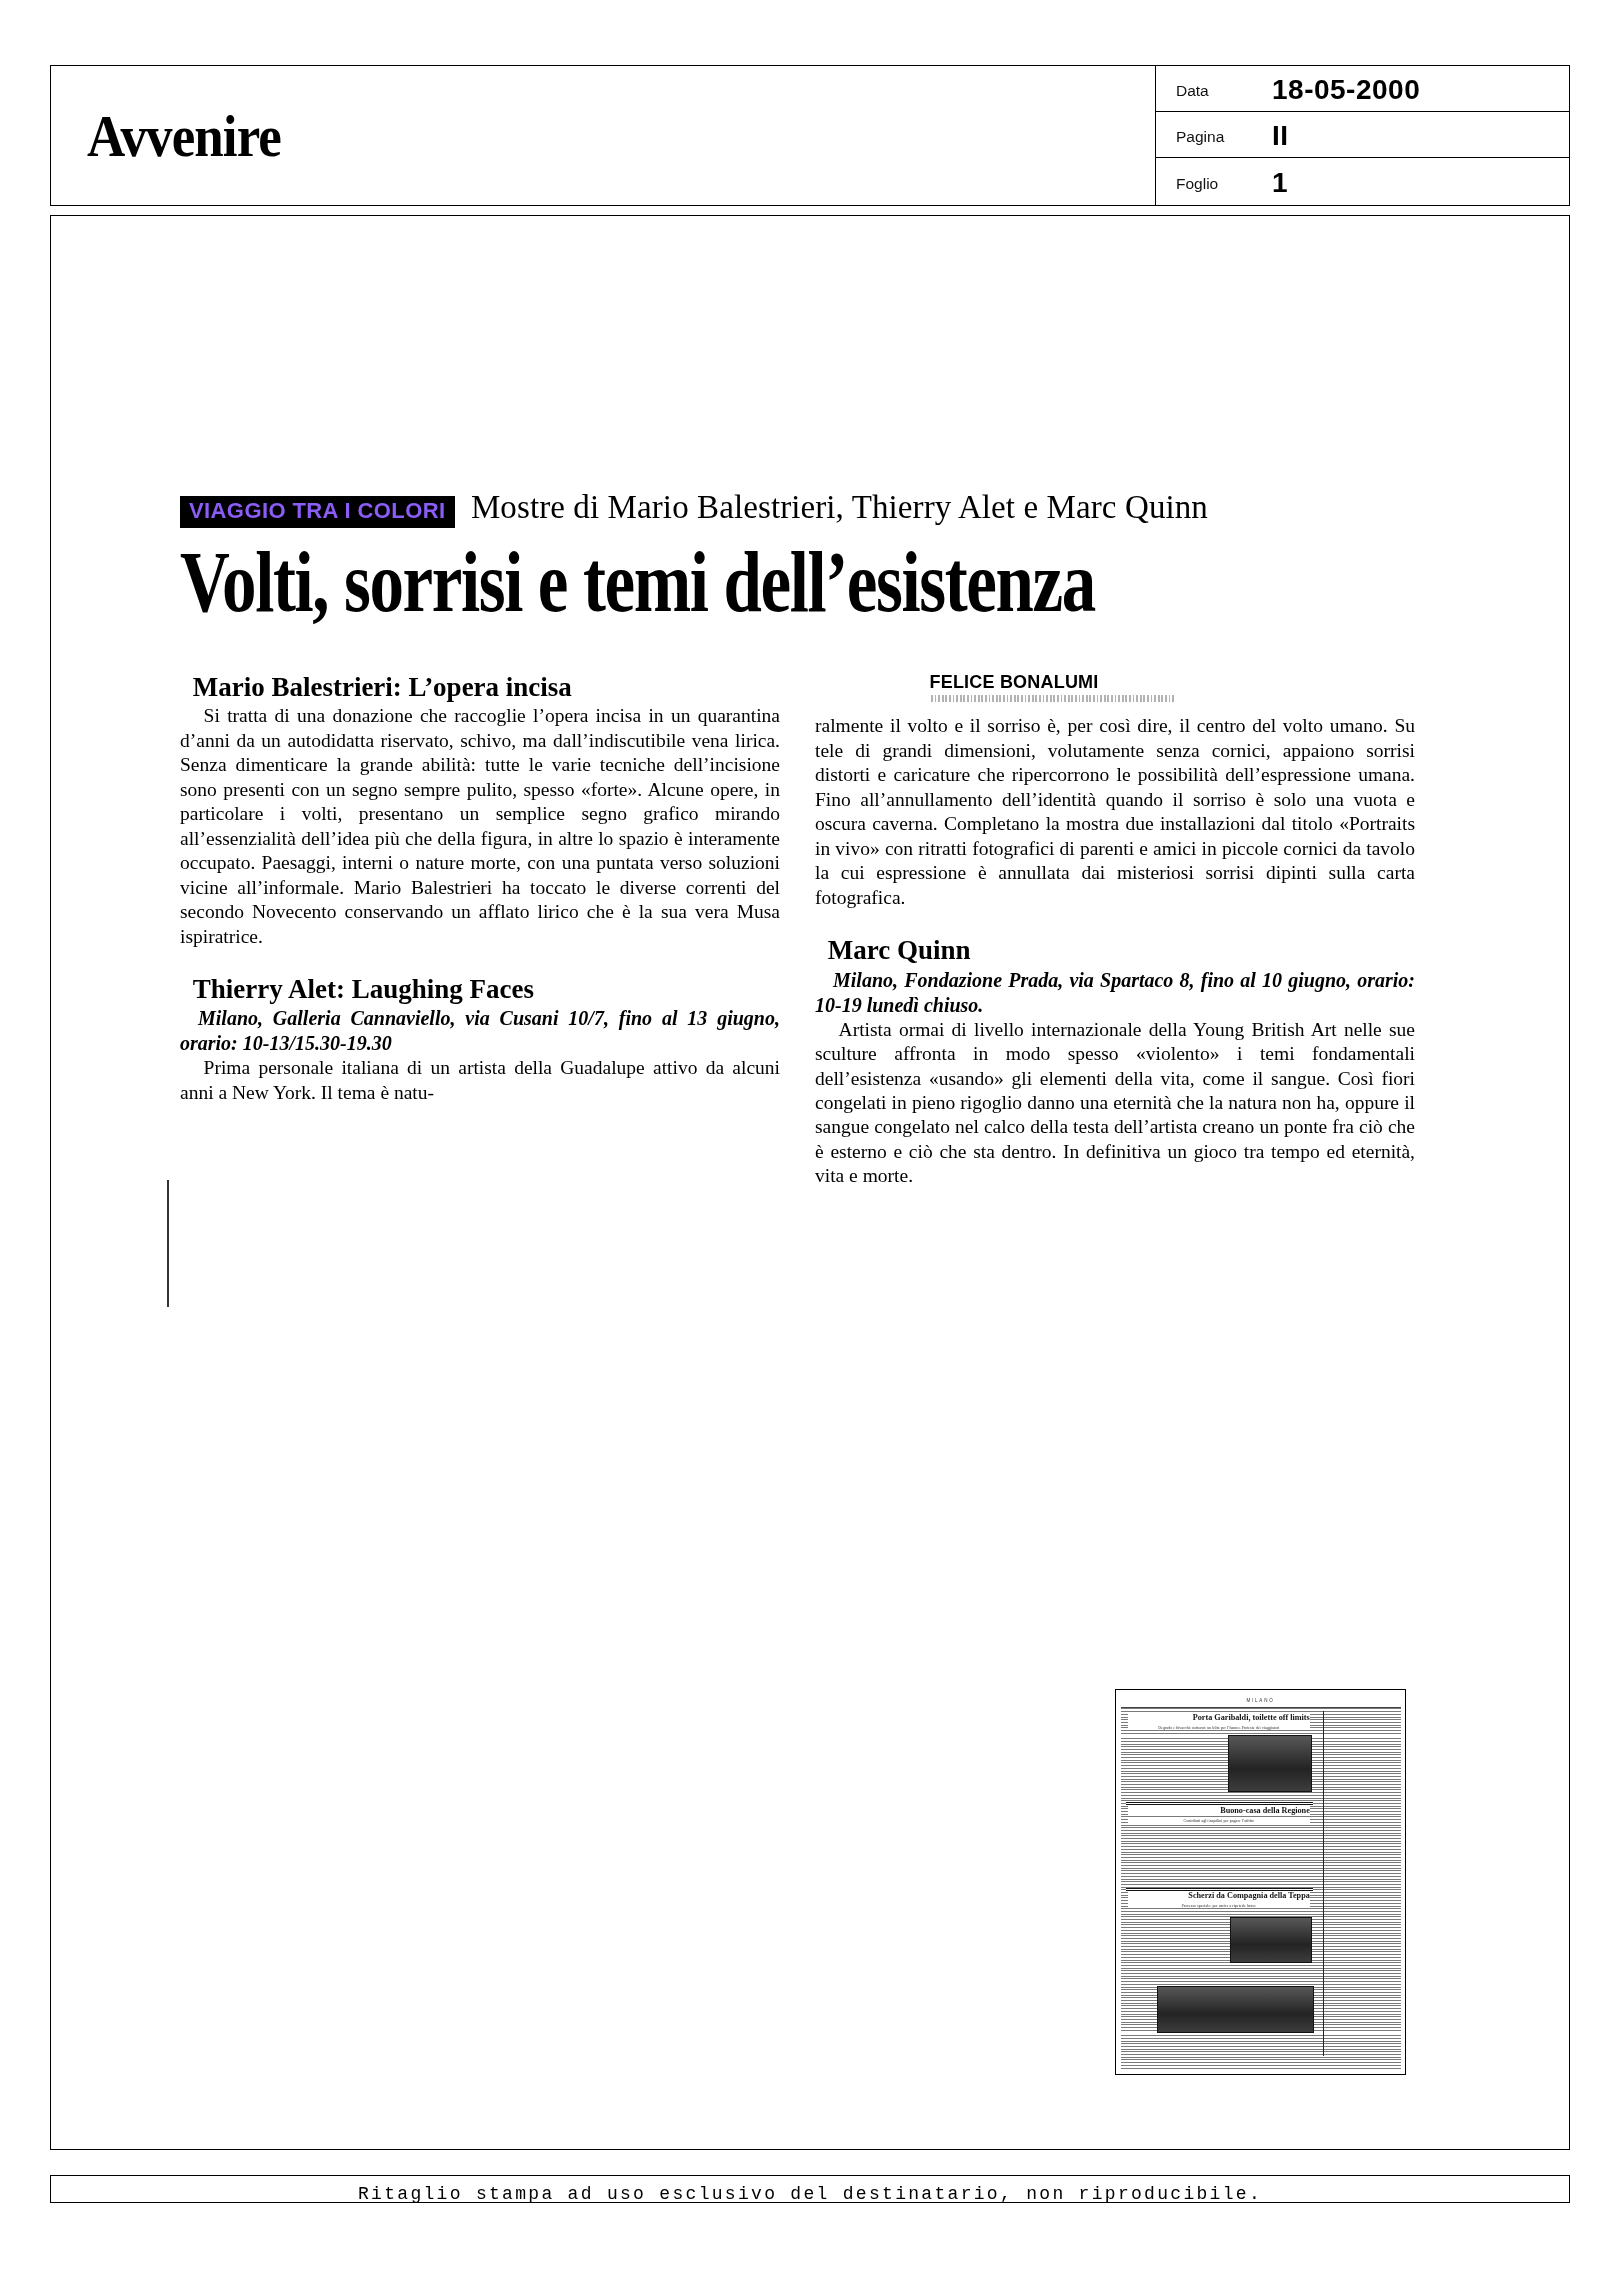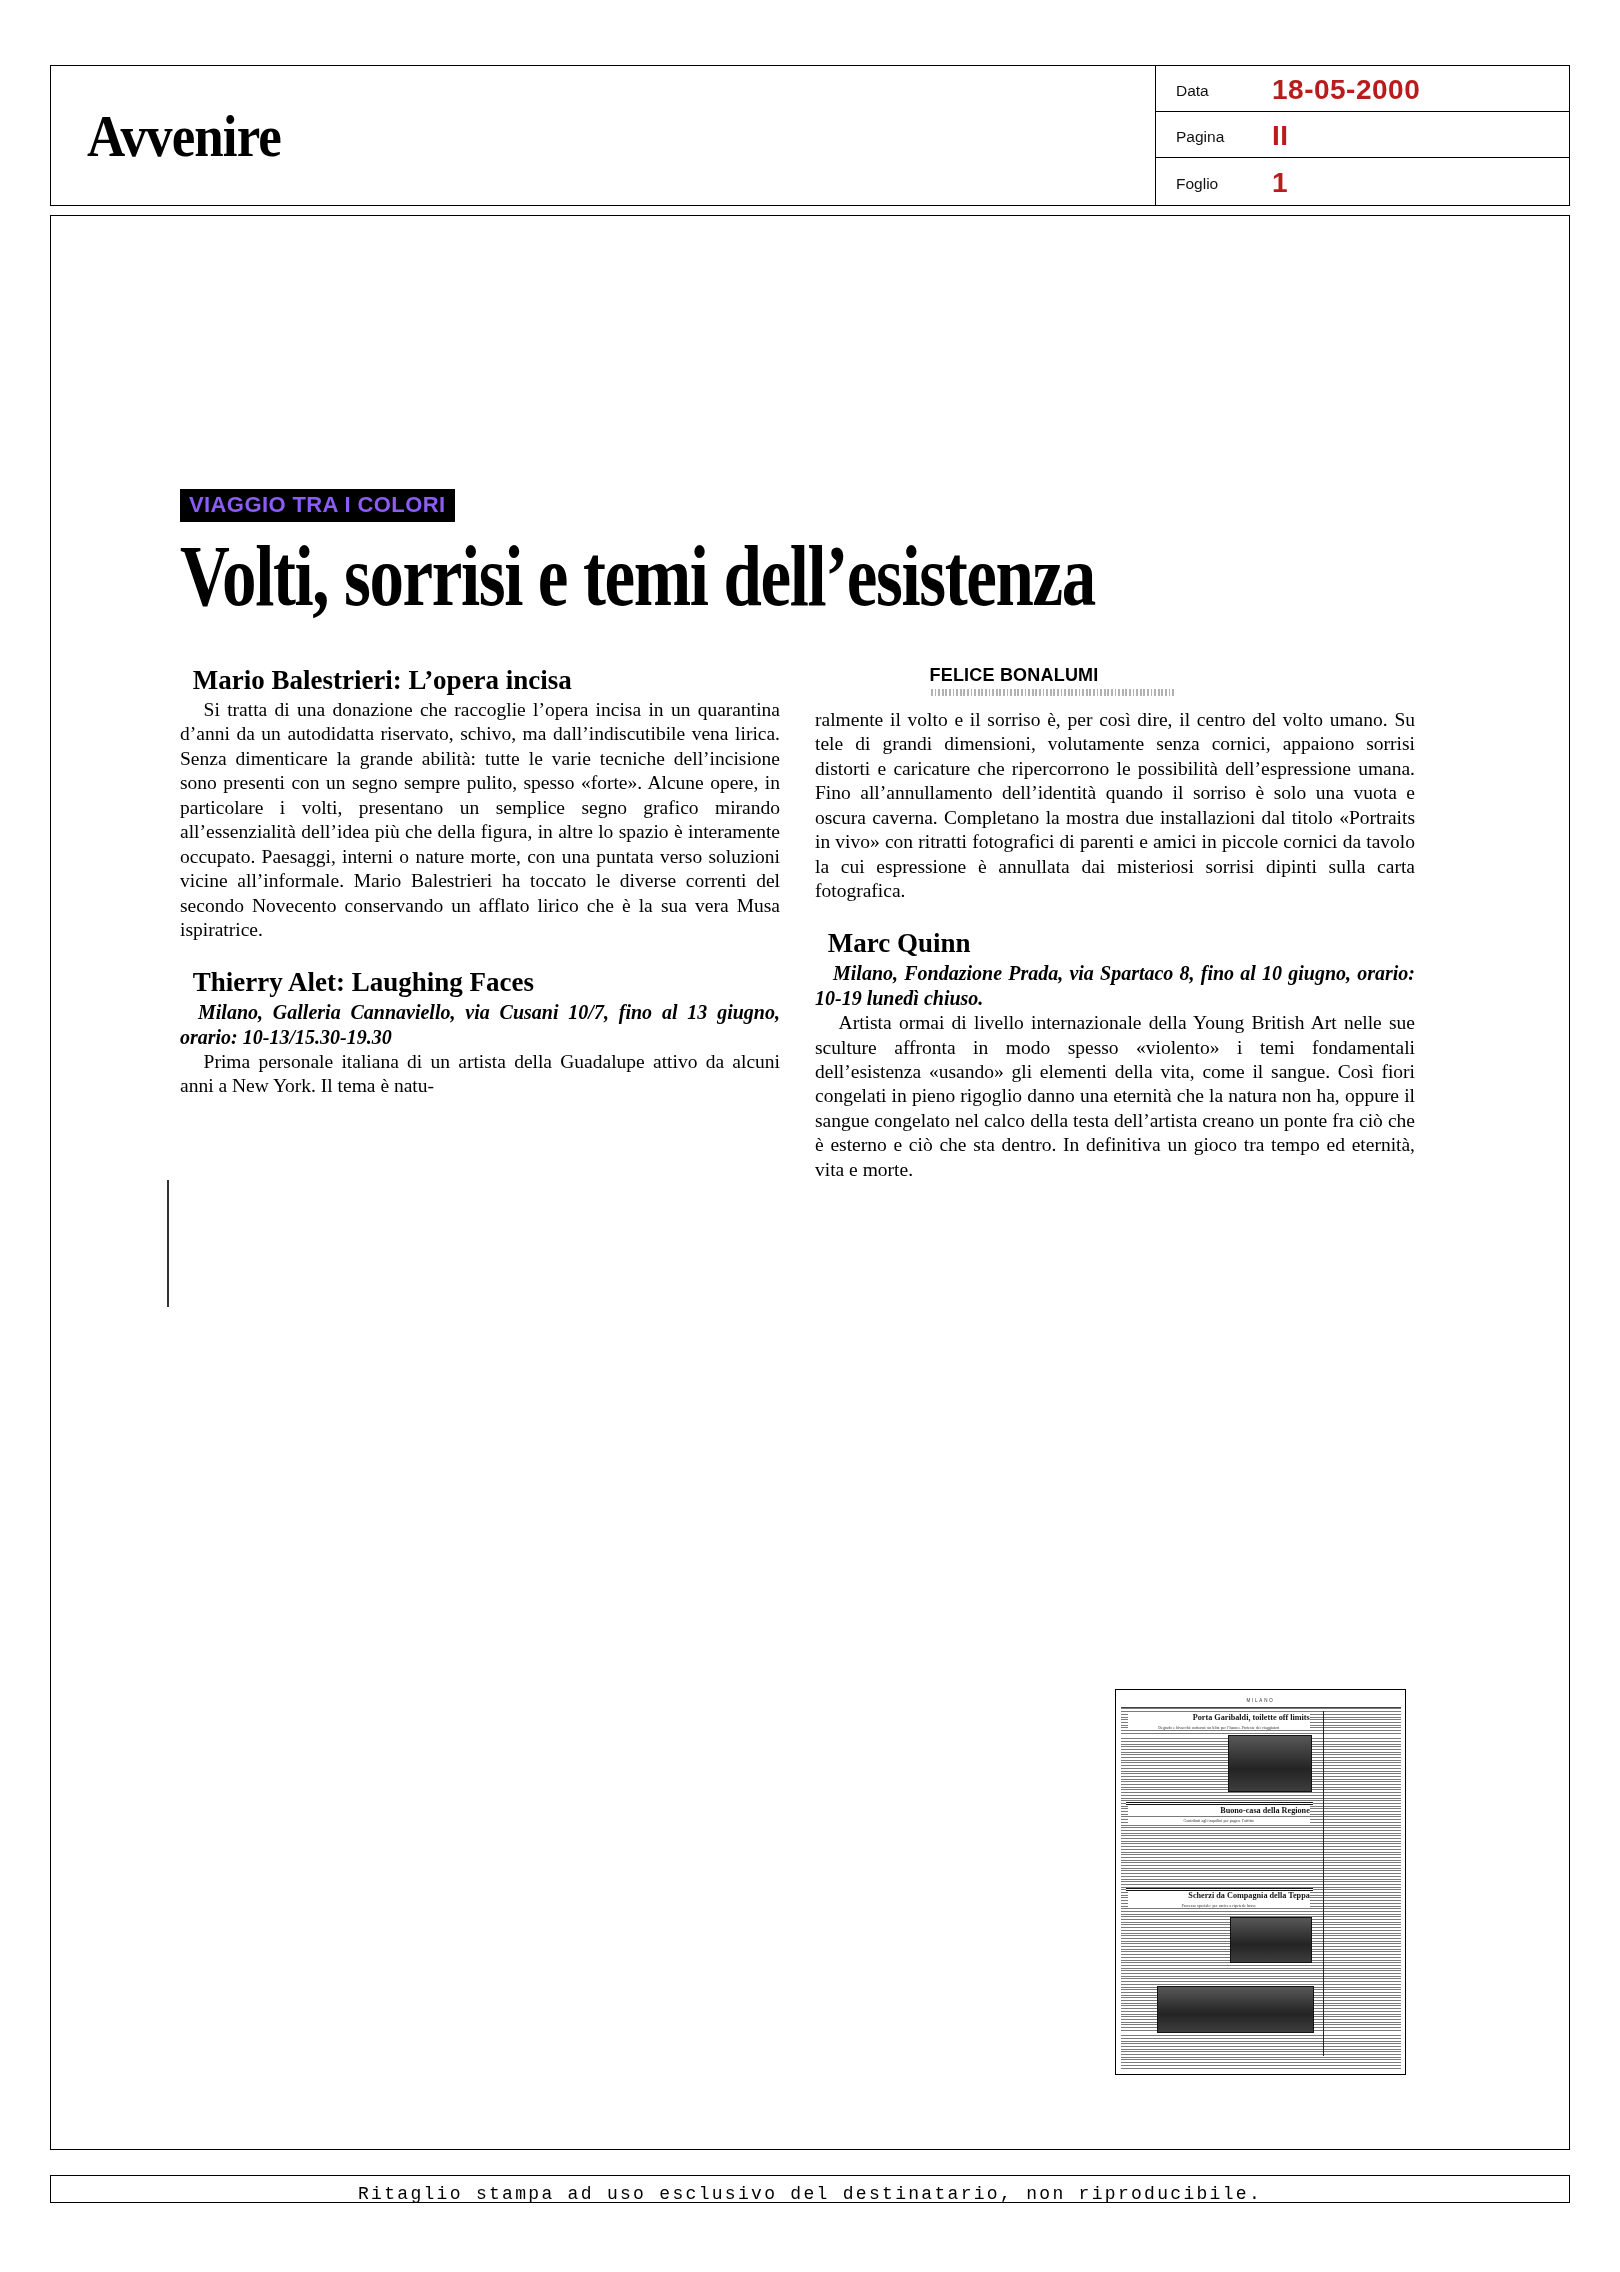--- a/index.html
+++ b/index.html
@@ -71,21 +71,21 @@
     font-size: 15.5px;
     color: #111;
   }
   .meta-value {
     position: absolute;
     left: 116px;
     top: 8.2px;
     font-family: "Liberation Sans", sans-serif;
     font-size: 28px;
     font-weight: 600;
-    color: #b91c1c;
+    color: #000000;
     letter-spacing: 0.5px;
   }
 
   
   .article-frame {
     position: relative;
     margin-top: 9px;
     height: 1935px;
     border: 1.8px solid #000;
     box-sizing: border-box;
@@ -328,20 +328,21 @@
       </div>
     </div>
   </div>
 
   <div class="article-frame">
 
     <div class="content">
 
       <div class="kicker-line">
         <span class="kicker-tag">VIAGGIO TRA I COLORI</span>
+        <span class="kicker-text">Mostre di Mario Balestrieri, Thierry Alet e Marc Quinn</span>
       </div>
 
       <div class="headline">Volti, sorrisi e temi dell’esistenza</div>
 
       <div class="columns">
 
         <div class="col">
           <p class="sub-head">Mario Balestrieri: L’opera incisa</p>
           <p class="indent">Si tratta di una donazione che raccoglie l’opera incisa in un quarantina d’anni da un autodidatta riservato, schivo, ma dall’indiscutibile vena lirica. Senza dimenticare la grande abilità: tutte le varie tecniche dell’incisione sono presenti con un segno sempre pulito, spesso «forte». Alcune opere, in particolare i volti, presentano un semplice segno grafico mirando all’essenzialità dell’idea più che della figura, in altre lo spazio è interamente occupato. Paesaggi, interni o nature morte, con una puntata verso soluzioni vicine all’informale. Mario Balestrieri ha toccato le diverse correnti del secondo Novecento conservando un afflato lirico che è la sua vera Musa ispiratrice.</p>
           <div class="gap"></div>

